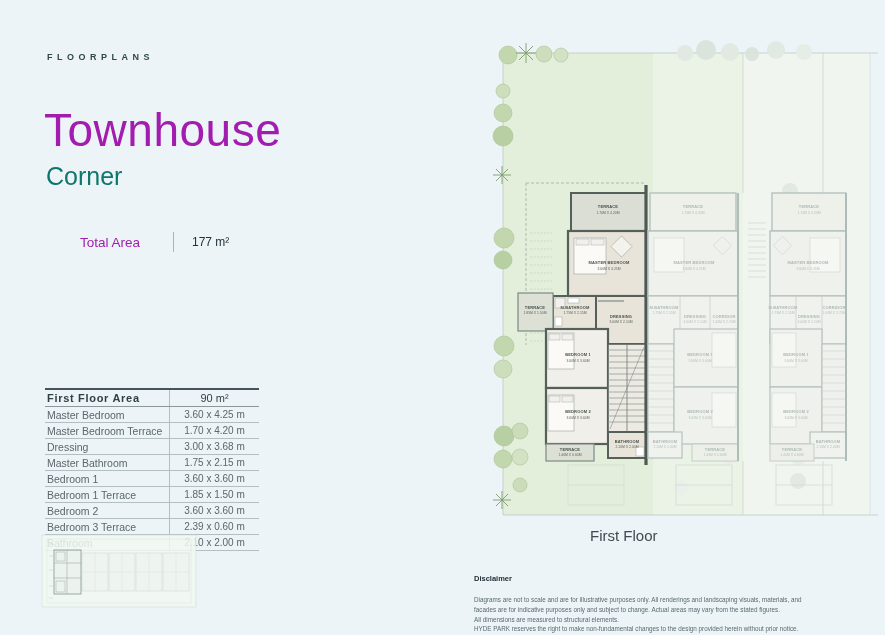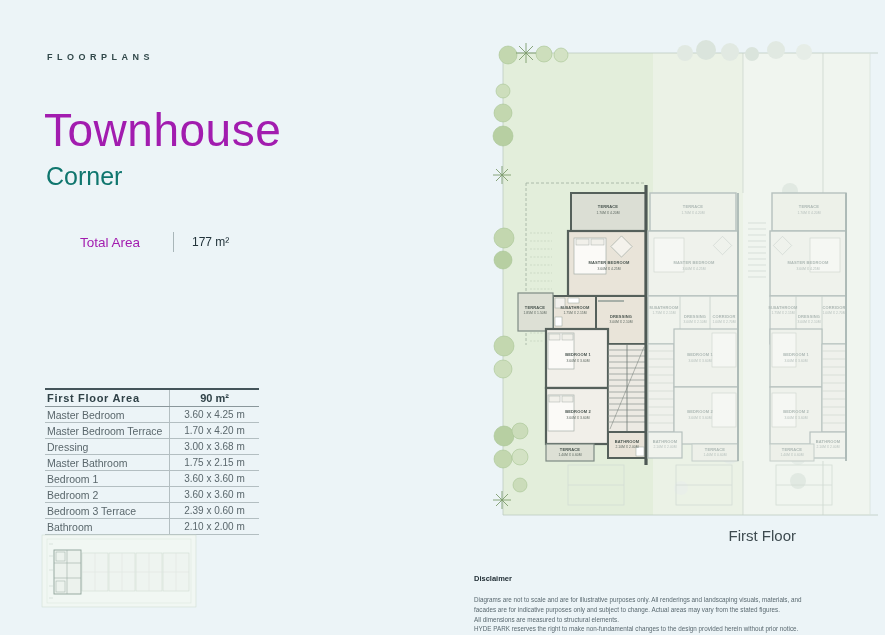--- a/index.html
+++ b/index.html
@@ -20,28 +20,28 @@
 
   
   .area-table{position:absolute;left:45px;top:380px;width:214px;border-top:2px solid #44545A;margin-top:8px;}
   .t-row{display:flex;height:15px;align-items:center;border-bottom:1px solid #B3BEC1;}
   .t-head{height:16px;border-bottom:1px solid #8A979B;}
   .c1{width:124px;padding-left:2px;font-size:10.5px;color:#5A676C;box-sizing:border-box;}
   .c2{width:90px;text-align:center;font-size:10px;color:#5A676C;
       border-left:1px solid #B3BEC1;align-self:stretch;display:flex;
       align-items:center;justify-content:center;box-sizing:border-box;}
   .t-head .c1{font-size:11px;font-weight:bold;color:#2F4147;letter-spacing:.7px;}
-  .t-head .c2{font-size:11px;font-weight:bold;color:#2F4147;}
+  .t-head .c2{font-size:11px;font-weight:normal;color:#2F4147;}
 
   
   .thumb{position:absolute;left:40px;top:530px;width:160px;height:82px;opacity:.85;}
 
   
   .plan{position:absolute;left:478px;top:33px;width:407px;height:492px;}
-  .plan-caption{position:absolute;left:556px;top:527px;width:240px;text-align:right;
+  .plan-caption{position:absolute;left:590px;top:527px;width:240px;text-align:left;
                 font-size:15px;color:#3E4B50;}
 
   
   .disclaimer{position:absolute;left:474px;top:574px;width:396px;}
   .disc-title{font-size:7.5px;font-weight:bold;color:#222F36;margin-bottom:12px;}
   .disc-line{font-size:6.3px;color:#5A6970;line-height:1.55;}
 
   svg text{font-family:"Liberation Sans",sans-serif;}
   .rname{font-size:4px;font-weight:bold;fill:#47524D;text-anchor:middle;letter-spacing:.15px;}
   .rdims{font-size:3.4px;fill:#5B665F;text-anchor:middle;}
@@ -80,20 +80,24 @@
       <div class="c1">Dressing</div>
       <div class="c2">3.00 x 3.68 m</div>
     </div>
     <div class="t-row">
       <div class="c1">Master Bathroom</div>
       <div class="c2">1.75 x 2.15 m</div>
     </div>
     <div class="t-row">
       <div class="c1">Bedroom 1</div>
       <div class="c2">3.60 x 3.60 m</div>
+    </div>
+    <div class="t-row">
+      <div class="c1">Bedroom 1 Terrace</div>
+      <div class="c2">1.85 x 1.50 m</div>
     </div>
     <div class="t-row">
       <div class="c1">Bedroom 2</div>
       <div class="c2">3.60 x 3.60 m</div>
     </div>
     <div class="t-row">
       <div class="c1">Bedroom 3 Terrace</div>
       <div class="c2">2.39 x 0.60 m</div>
     </div>
     <div class="t-row">

